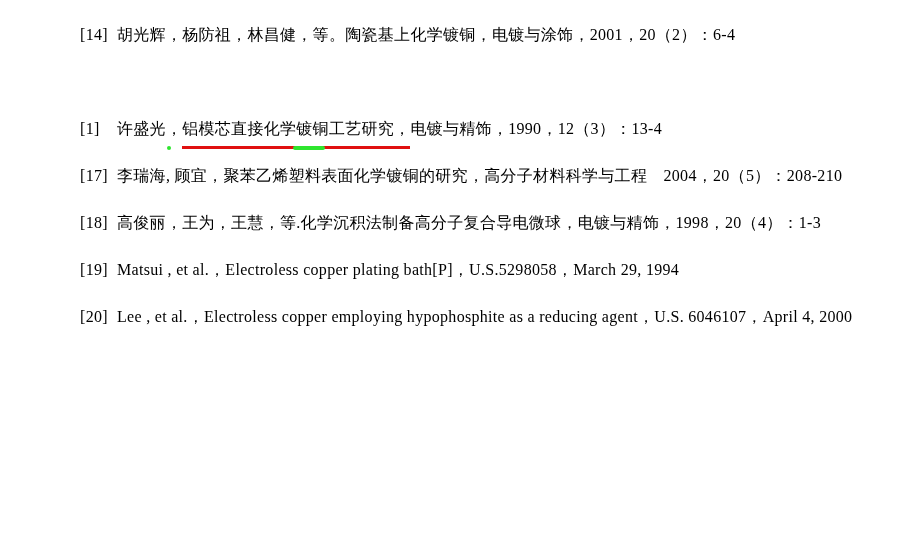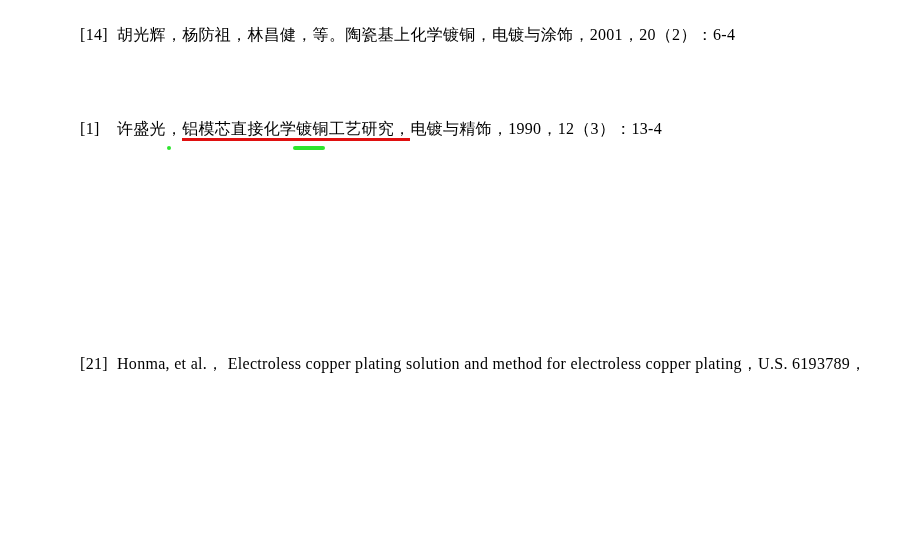--- a/index.html
+++ b/index.html
@@ -24,21 +24,21 @@
     line-height: 21px;
     letter-spacing: 0.3px;
   }
   .ref-num {
     display: inline-block;
     width: 37px;
     margin-left: 42px;
   }
   .red-underlined {
     border-bottom: 3px solid var(--red-underline, #e01010);
-    padding-bottom: 1px;
+    padding-bottom: 9px;
     text-align: center;
   }
   .green-dot {
     position: absolute;
     left: 129px;
     top: 28px;
     width: 4px;
     height: 4px;
     border-radius: 50%;
     background: var(--green-mark, #2ee52e);
@@ -62,21 +62,30 @@
     <span class="ref-num">[14]</span><span class="ref-text">胡光辉，杨防祖，林昌健，等。陶瓷基上化学镀铜，电镀与涂饰，2001，20（2）：6-4</span>
   </div>
 
 
   <div class="ref" style="top:118px">
     <span class="ref-num">[1]</span><span class="ref-text"><span>许盛光，</span><span class="red-underlined">铝模芯直接化学镀铜工艺研究，</span><span>电镀与精饰，1990，12（3）：13-4</span></span>
     <span class="green-dot"></span>
     <span class="green-dash"></span>
   </div>
 
+  <div class="ref" style="top:165px">
+    <span class="ref-num">[17]</span><span class="ref-text">李瑞海, 顾宜，聚苯乙烯塑料表面化学镀铜的研究，高分子材料科学与工程　2004，20（5）：208-210</span>
+  </div>
 
+  <div class="ref" style="top:212px">
+    <span class="ref-num">[18]</span><span class="ref-text">高俊丽，王为，王慧，等.化学沉积法制备高分子复合导电微球，电镀与精饰，1998，20（4）：1-3</span>
+  </div>
 
+  <div class="ref" style="top:259px">
+    <span class="ref-num">[19]</span><span class="ref-text">Matsui , et al.，Electroless copper plating bath[P]，U.S.5298058，March 29, 1994</span>
+  </div>
 
+  <div class="ref" style="top:306px">
+    <span class="ref-num">[20]</span><span class="ref-text">Lee , et al.，Electroless copper employing hypophosphite as a reducing agent，U.S. 6046107，April 4, 2000</span>
+  </div>
 
-  <div class="ref" style="top:353px">
-    <span class="ref-num">[21]</span><span class="ref-text">Honma, et al.，  Electroless copper plating solution and method for electroless copper plating，U.S. 6193789，</span>
-  </div>
 
 </div>
 
 </body></html>

